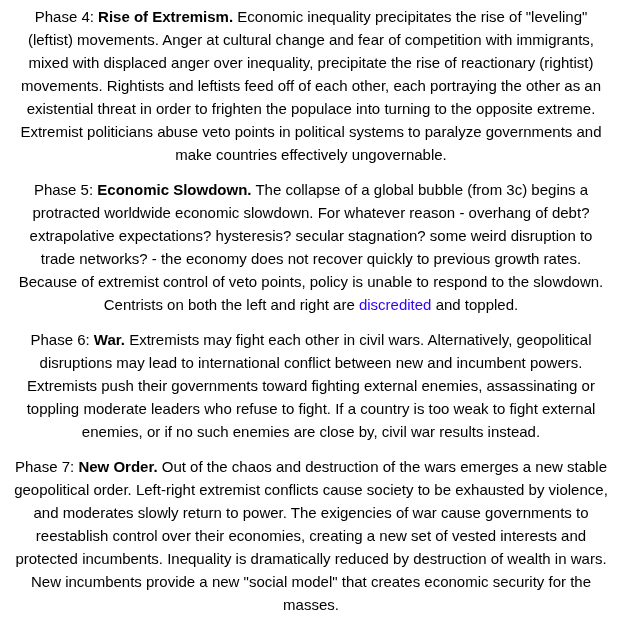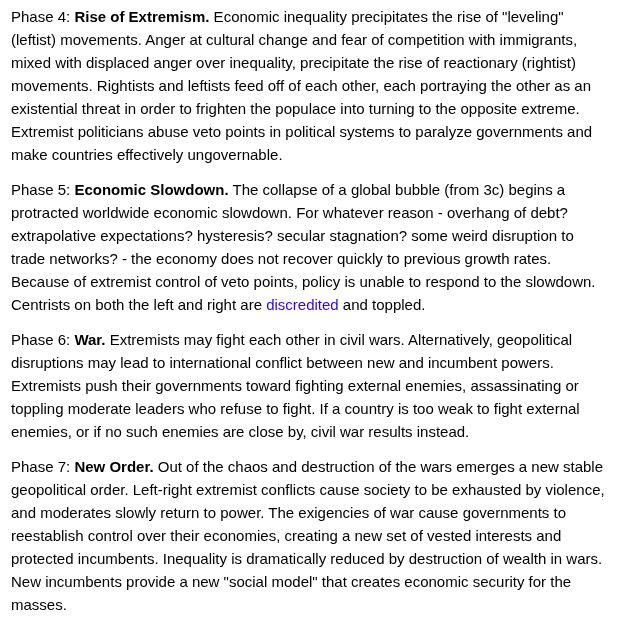--- a/index.html
+++ b/index.html
@@ -5,21 +5,21 @@
   html, body { margin: 0; padding: 0; }
   body {
     width: 622px;
     min-height: 621px;
     background: var(--background, #ffffff);
     color: var(--text, #000000);
     font-family: "Liberation Sans", sans-serif;
     font-size: 15px;
     line-height: 23px;
   }
-  main { padding: 5px 11px 0 11px; }
+  main { padding: 5px 11px 0 11px; text-align: center; }
   p { margin: 0 0 12px 0; }
   strong { font-weight: bold; }
   a.inline-link {
     color: var(--link, #3300ee);
     text-decoration: none;
     cursor: pointer;
   }
 </style>
 </head>
 <body>

